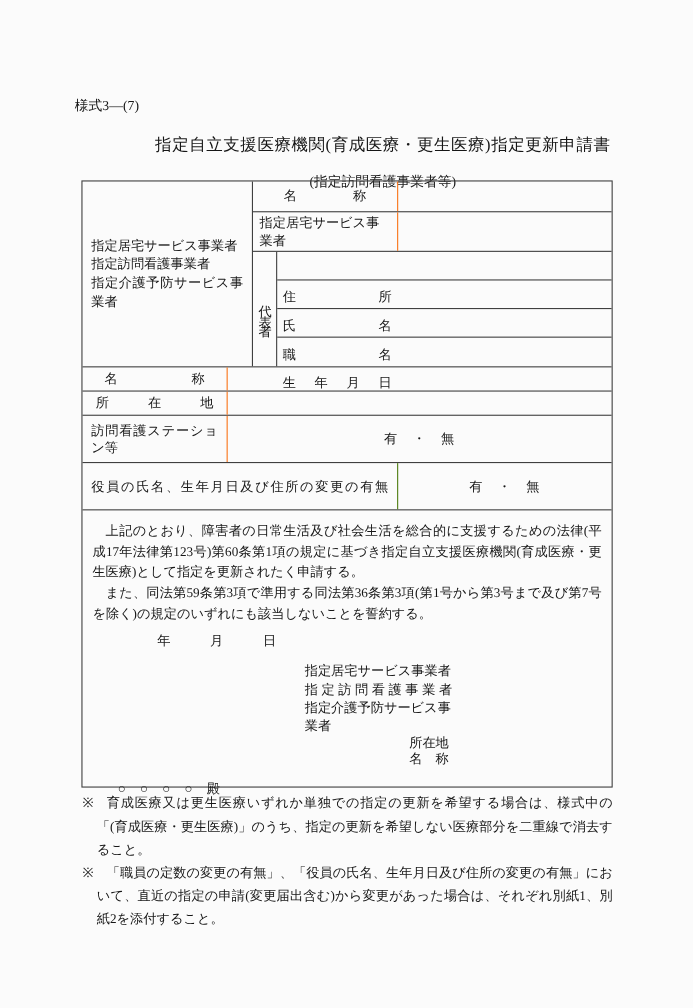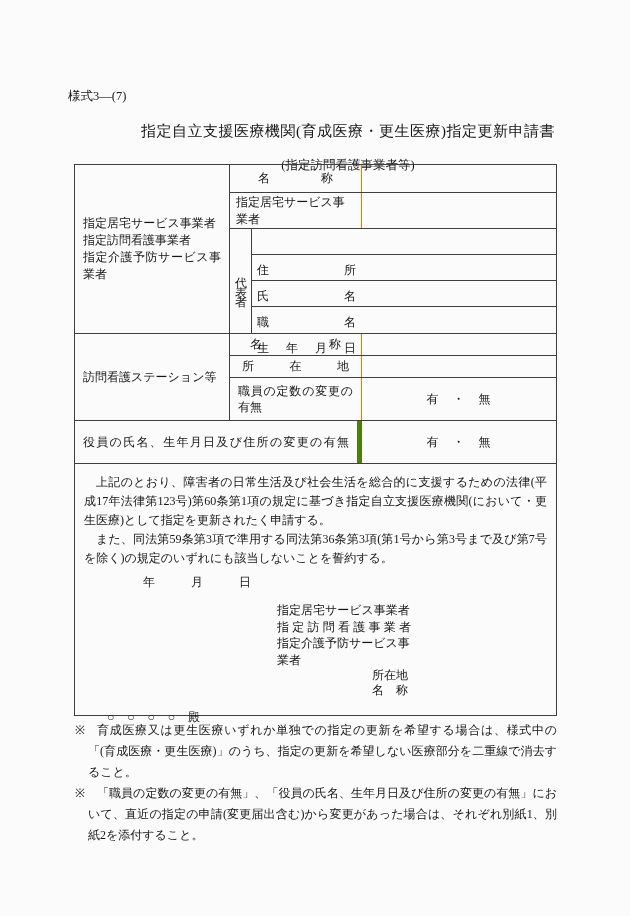--- a/index.html
+++ b/index.html
@@ -44,21 +44,21 @@
   .p5  .sp { padding: 0 5px; }
   .nojust .sp { text-align: left; text-align-last: left; }
   .repwrap { display: flex; }
   .repcol { width: 22px; border-right: 1px solid #3f3f3f; display: flex; align-items: center; justify-content: center; }
   .repcol span { writing-mode: vertical-rl; text-orientation: upright; letter-spacing: 9px; }
   .reprows { flex: 1; display: flex; flex-direction: column; }
   .reprows .lab { width: 110px; margin-top: 41px; }
   .wrap-lab .sp { text-align: justify; text-align-last: auto; padding: 0 8px; line-height: 16px; }
   .choice { flex: 1; display: flex; align-items: center; justify-content: center; letter-spacing: 1px; }
   .officer-row { display: flex; height: 43px; }
-  .officer-lab { width: 287px; border-right: 5px solid #4d7c0f; display: flex; align-items: center; }
+  .officer-lab { width: 287px; border-right: 1px solid #4d7c0f; display: flex; align-items: center; }
   .officer-lab .sp { flex: 1; padding: 0 8px; text-align: justify; text-align-last: justify; }
 
   .decl { height: 252px; padding: 9px 9px 0 9px; }
   .decl p { line-height: 19px; text-indent: 1em; text-align: justify; }
   .date-line { margin: 5px 0 0 59px; line-height: 19px; }
   .sig-block { margin: 10px 0 0 193px; width: 134px; }
   .sig-block div { line-height: 16.5px; }
   .jw { text-align: justify; text-align-last: justify; }
   .sig-sub { margin-left: 288px; }
   .sig-sub div { line-height: 14.5px; }
@@ -129,54 +129,51 @@
                 <span class="sp">生年月日</span>
               </div>
             <div class="val"></div>
           </div>
         </div>
       </div>
     </div>
   </div>
 
   <div class="sec sec2">
-    <div class="c1">
-      <div class="hl nowrap">訪問看護ステーション等</div>
-    </div>
     <div class="cr">
       <div class="r h22">
         <div class="lab p20">
             <span class="sp">名称</span>
           </div>
         <div class="val"></div>
       </div>
       <div class="r h22">
         <div class="lab p12">
             <span class="sp">所在地</span>
           </div>
         <div class="val"></div>
       </div>
       <div class="r h42">
         <div class="lab wrap-lab">
-            <span class="sp">職員の定数の変更の有無</span>
+            <span class="sp">訪問看護ステーション等</span>
           </div>
         <div class="choice">有　・　無</div>
       </div>
     </div>
   </div>
 
   <div class="officer-row">
     <div class="officer-lab">
         <span class="sp">役員の氏名、生年月日及び住所の変更の有無</span>
       </div>
     <div class="choice">有　・　無</div>
   </div>
 
   <div class="decl">
-    <p>上記のとおり、障害者の日常生活及び社会生活を総合的に支援するための法律(平成17年法律第123号)第60条第1項の規定に基づき指定自立支援医療機関(において・更生医療)として指定を更新されたく申請する。</p>
+    <p>上記のとおり、障害者の日常生活及び社会生活を総合的に支援するための法律(平成17年法律第123号)第60条第1項の規定に基づき指定自立支援医療機関(育成医療・更生医療)として指定を更新されたく申請する。</p>
     <p>また、同法第59条第3項で準用する同法第36条第3項(第1号から第3号まで及び第7号を除く)の規定のいずれにも該当しないことを誓約する。</p>
     <div class="date-line">年　　　月　　　日</div>
     <div class="sig-block">
       <div>指定居宅サービス事業者</div>
       <div class="jw">指定訪問看護事業者</div>
       <div>指定介護予防サービス事業者</div>
     </div>
     <div class="sig-sub">
       <div>所在地</div>
       <div>名　称</div>

